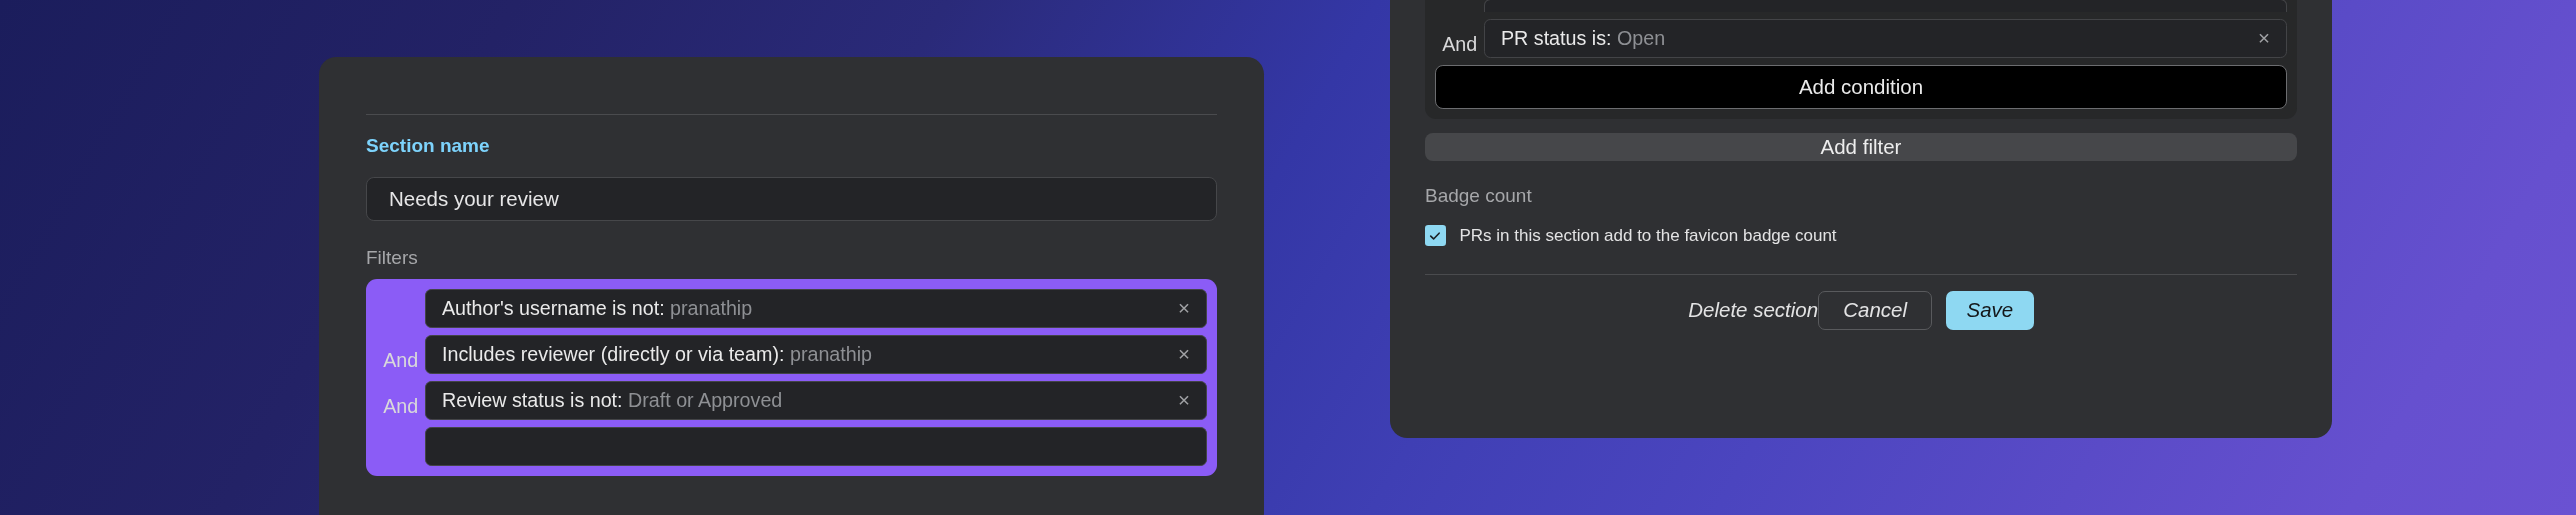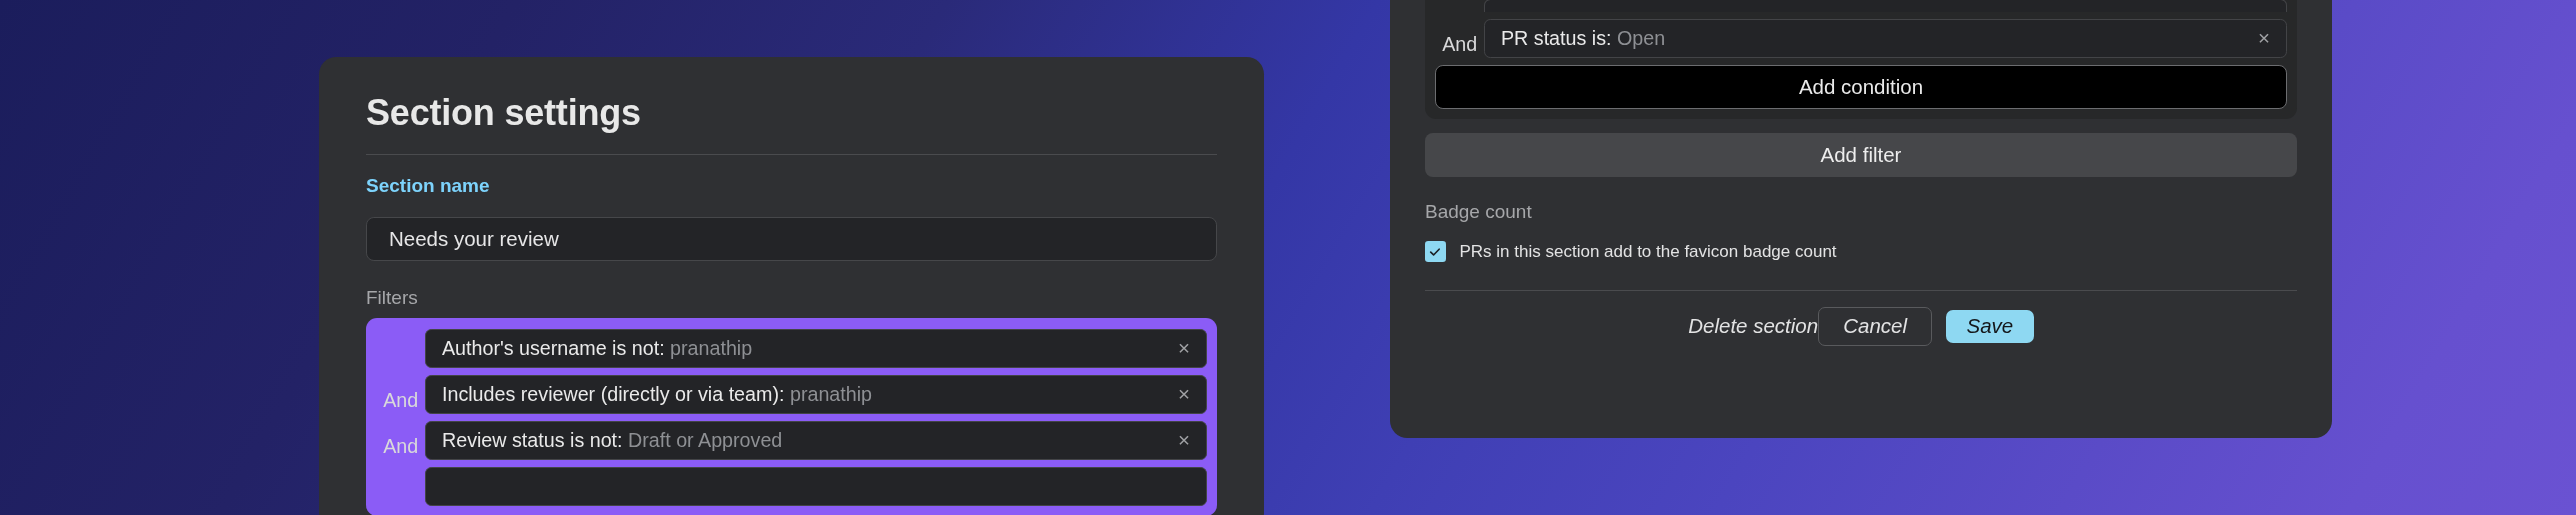--- a/index.html
+++ b/index.html
@@ -156,21 +156,21 @@
     display: flex;
     align-items: center;
     justify-content: center;
     font-size: 20.5px;
     color: #eaeaea;
     margin-top: 3.2px;
   }
   .add-filter-btn {
     background: #46474a;
     border-radius: 7.9px;
-    height: 44px;
+    height: 28px;
     display: flex;
     align-items: center;
     justify-content: center;
     font-size: 20.5px;
     color: #ededed;
     margin-top: 14px;
   }
   .badge-label {
     font-size: 19px;
     color: #a6a7aa;
@@ -222,34 +222,33 @@
     padding: 0 24px;
     display: flex;
     align-items: center;
     font-size: 20.5px;
     color: #e3e3e4;
   }
   .btn-save {
     background: #8ed8f2;
     border: none;
     border-radius: 7px;
-    height: 33px;
+    height: 39px;
     padding: 0 20.5px;
     display: flex;
     align-items: center;
     font-size: 20.5px;
     color: #14171a;
   }
 </style>
 </head>
 <body>
 
 <div class="dialog-left">
 
-  <div class="dlg-title">Section settings</div>
   <div class="dlg-divider"></div>
 
   <div class="field-label">Section name</div>
   <div class="text-input">
     <span>Needs your review</span>
   </div>
 
   <div class="filters-label">Filters</div>
 
   <div class="filter-group">

